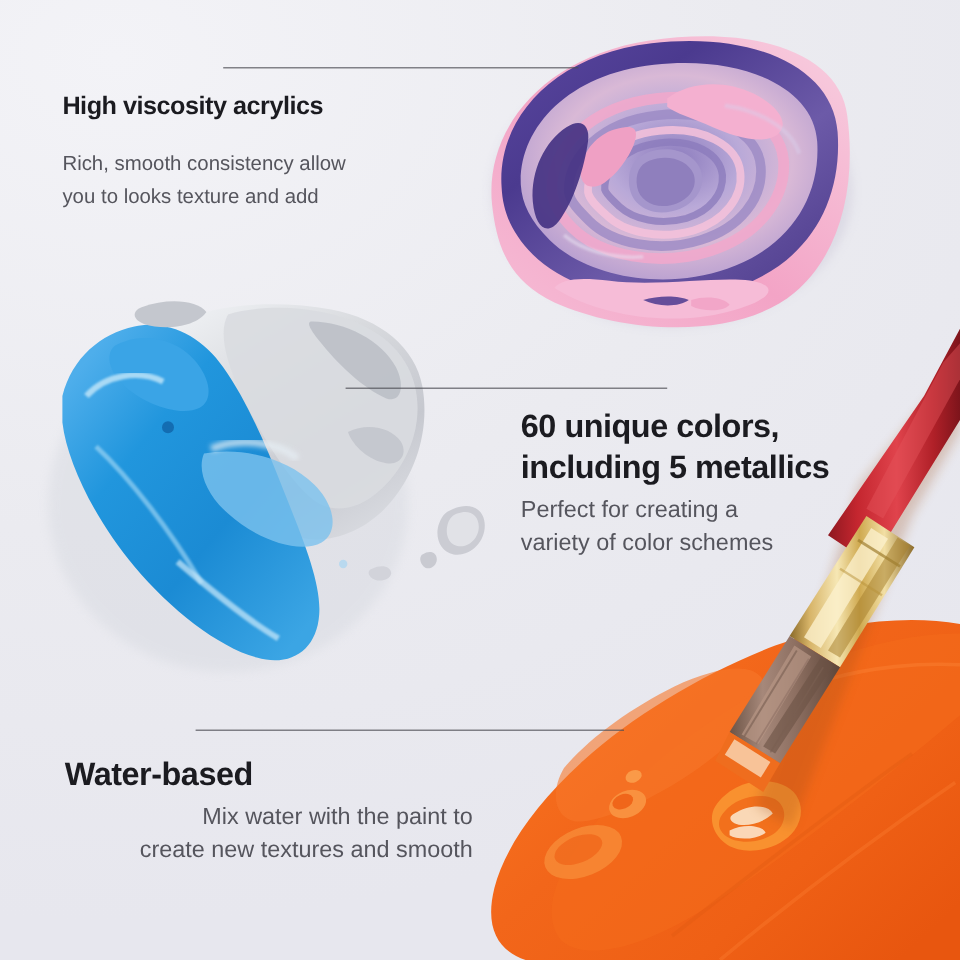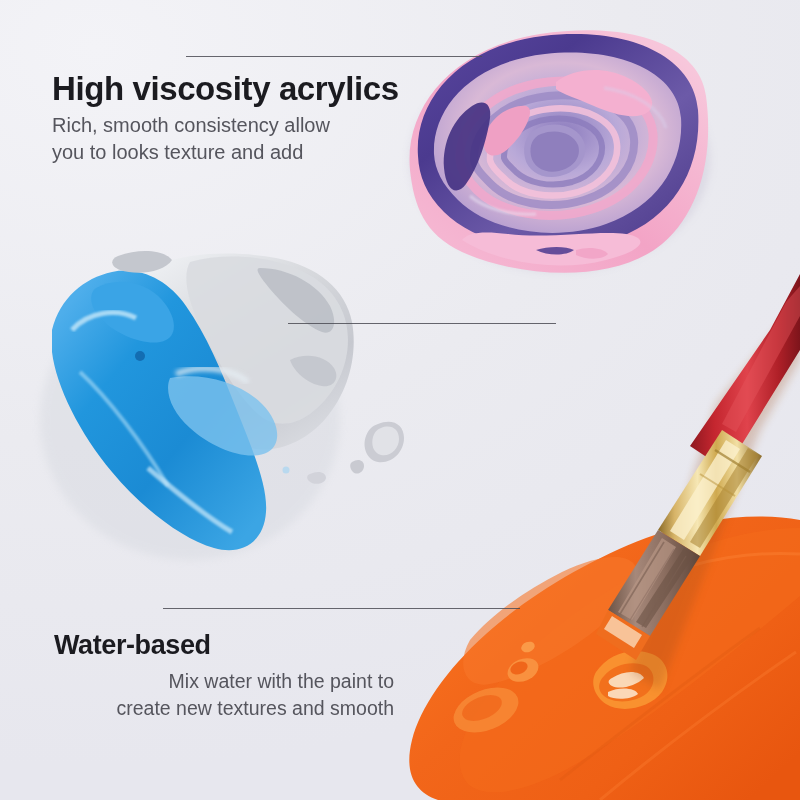--- a/index.html
+++ b/index.html
@@ -38,22 +38,22 @@
   }
   .heading .ln { display:block; }
   .body {
     color:#55555d;
     font-weight:400;
   }
   .body .ln { display:block; }
 
   
   #block-viscosity { left:52px; top:72px; width:350px; }
-  #block-viscosity .heading { font-size:33px; line-height:34px; }
-  #block-viscosity .body { font-size:20px; line-height:26.5px; margin-top:6px; }
+  #block-viscosity .heading { font-size:21px; line-height:34px; }
+  #block-viscosity .body { font-size:17px; line-height:26.5px; margin-top:18px; }
   #rule-1 { left:186px; top:56px; width:296px; }
 
   
   #block-colors { left:434px; top:338px; width:330px; }
   #block-colors .heading { font-size:27px; line-height:34px; }
   #block-colors .body { font-size:19.5px; line-height:26.5px; margin-top:6px; }
   #rule-2 { left:288px; top:323px; width:268px; }
 
   
   #block-water { left:54px; top:628px; width:340px; }
@@ -310,20 +310,30 @@
     <div class="heading">
       <span class="ln">High viscosity acrylics</span>
     </div>
     <div class="body">
       <span class="ln">Rich, smooth consistency allow</span>
       <span class="ln">you to looks texture and add</span>
     </div>
   </div>
 
   <div class="rule" id="rule-2"></div>
+  <div class="block" id="block-colors">
+    <div class="heading">
+      <span class="ln">60 unique colors,</span>
+      <span class="ln">including 5 metallics</span>
+    </div>
+    <div class="body">
+      <span class="ln">Perfect for creating a</span>
+      <span class="ln">variety of color schemes</span>
+    </div>
+  </div>
 
   <div class="rule" id="rule-3"></div>
   <div class="block" id="block-water">
     <div class="heading">
       <span class="ln">Water-based</span>
     </div>
     <div class="body">
       <span class="ln">Mix water with the paint to</span>
       <span class="ln">create new textures and smooth</span>
     </div>

